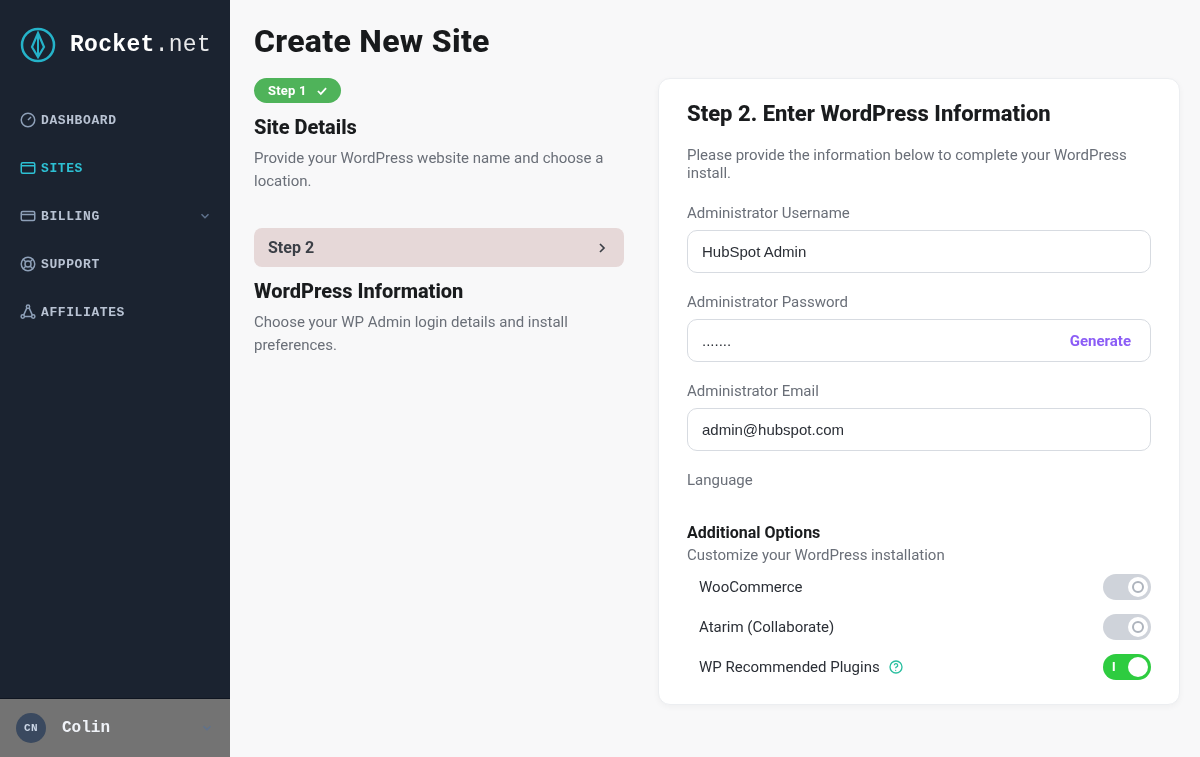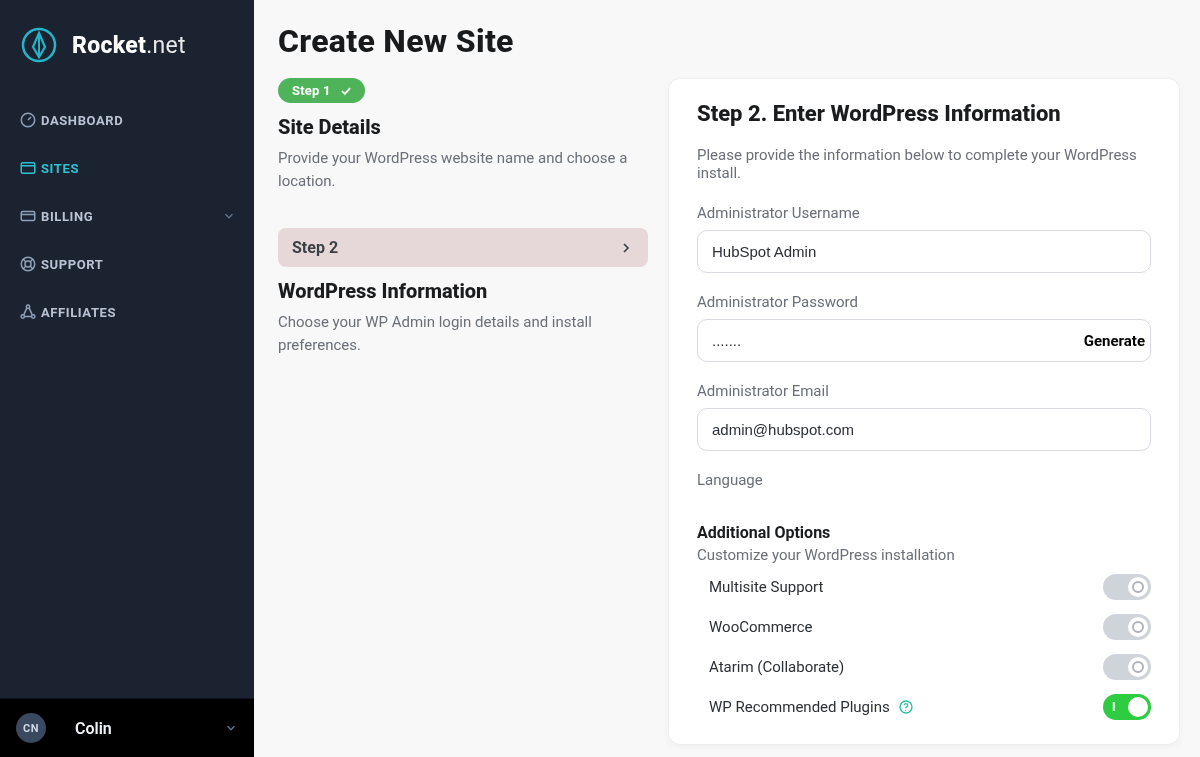--- a/index.html
+++ b/index.html
@@ -8,26 +8,27 @@
       font-family: -apple-system, BlinkMacSystemFont, "Segoe UI", Roboto, Helvetica, Arial, sans-serif;
       background: #f8f8f9;
       color: #222;
       width: 1200px;
       height: 757px;
       overflow: hidden;
       display: flex;
     }
     
     .sidebar {
-      width: 254px;
+      width: 230px;
       background: #1b2330;
       color: #cfd6e1;
       display: flex;
       flex-direction: column;
       justify-content: space-between;
+      font-family: Liberation Mono, monospace;
     }
     .sidebar-top {}
     .brand {
       display: flex;
       align-items: center;
       gap: 14px;
       padding: 26px 20px 24px 20px;
     }
     .brand-logo {
       width: 38px; height: 38px; border-radius: 50%;
@@ -55,40 +56,40 @@
     }
     .nav-item.active { color: #2dc1d4; }
     .nav-item.active .icon { color: #2dc1d4; }
     .nav-item .chev {
       margin-left: auto;
       color: #5f728d;
       display: inline-flex; align-items: center;
     }
     .sidebar-bottom {
       border-top: 1px solid #0f1520;
-      background: #000000;
+      background: #737373;
       padding: 14px 16px;
-      display: flex; align-items: center; gap: 29px;
+      display: flex; align-items: center; gap: 16px;
     }
     .avatar {
       width: 30px; height: 30px; border-radius: 50%;
       background: #3a495f;
       color: #cbd6e6;
       font-size: 11px; font-weight: 700;
       display: flex; align-items: center; justify-content: center;
       letter-spacing: .5px;
     }
     .username { color: #f0f3f8; font-weight: 600; }
     .user-chev { margin-left: auto; color: #5f728d; display:inline-flex; }
 
     
     .main { flex:1; padding: 16px 20px 0 24px; display:flex; flex-direction:column; overflow:hidden; }
     .page-title { font-size: 32px; font-weight: 800; letter-spacing: .3px; color:#181a1c; padding: 6px 0 18px 0; }
 
-    .columns { display:flex; gap: 20px; flex:1; min-height:0; }
+    .columns { display:flex; gap: 34px; flex:1; min-height:0; }
     .left-col { width: 370px; }
     .right-col { flex:1; min-width:0; }
 
     .step-pill {
       display:inline-flex; align-items:center; gap:8px;
       background:#4fb35a; color:#fff; font-weight:700; font-size:13px;
       padding: 5px 12px 5px 14px; border-radius: 14px;
       letter-spacing: .2px;
     }
     .step-pill .check { display:inline-flex; }
@@ -122,22 +123,22 @@
     .form { margin-top: 22px; display:flex; flex-direction:column; gap: 20px; }
     .field label { display:block; color:#6a6f78; font-size: 15px; margin-bottom: 8px; }
     .input {
       width:100%;
       border:1px solid #d7dbe1; border-radius: 10px;
       padding: 12px 14px; font-size:15px; color:#2b2f36;
       outline:none;
     }
     .input-wrap { position:relative; }
     .input-wrap .suffix-link {
-      position:absolute; right:6px; top:50%; transform:translateY(-50%);
-      color:#000000; font-weight:700; font-size:15px; cursor:pointer;
+      position:absolute; right:20px; top:50%; transform:translateY(-50%);
+      color:#8b5cf6; font-weight:700; font-size:15px; cursor:pointer;
     }
     .select {
       width:100%;
       border:1px solid #d7dbe1; border-radius: 10px;
       padding: 12px 14px; font-size:15px; color:#2b2f36;
       display:flex; align-items:center; justify-content:space-between;
       cursor:pointer;
     }
     .select .caret { color:#333; display:inline-flex; }
 
@@ -313,26 +314,20 @@
           </div>
 
           <div class="field">
             <label>Language</label>
           </div>
 
           <div>
             <div class="options-title">Additional Options</div>
             <div class="options-sub">Customize your WordPress installation</div>
             <div class="opt-list">
-              <div class="opt-row">
-                <span class="label">Multisite Support</span>
-                <div class="toggle off">
-                    <span class="knob"></span>
-                  </div>
-              </div>
               <div class="opt-row">
                 <span class="label">WooCommerce</span>
                 <div class="toggle off">
                     <span class="knob"></span>
                   </div>
               </div>
               <div class="opt-row">
                 <span class="label">Atarim (Collaborate)</span>
                 <div class="toggle off">
                     <span class="knob"></span>

